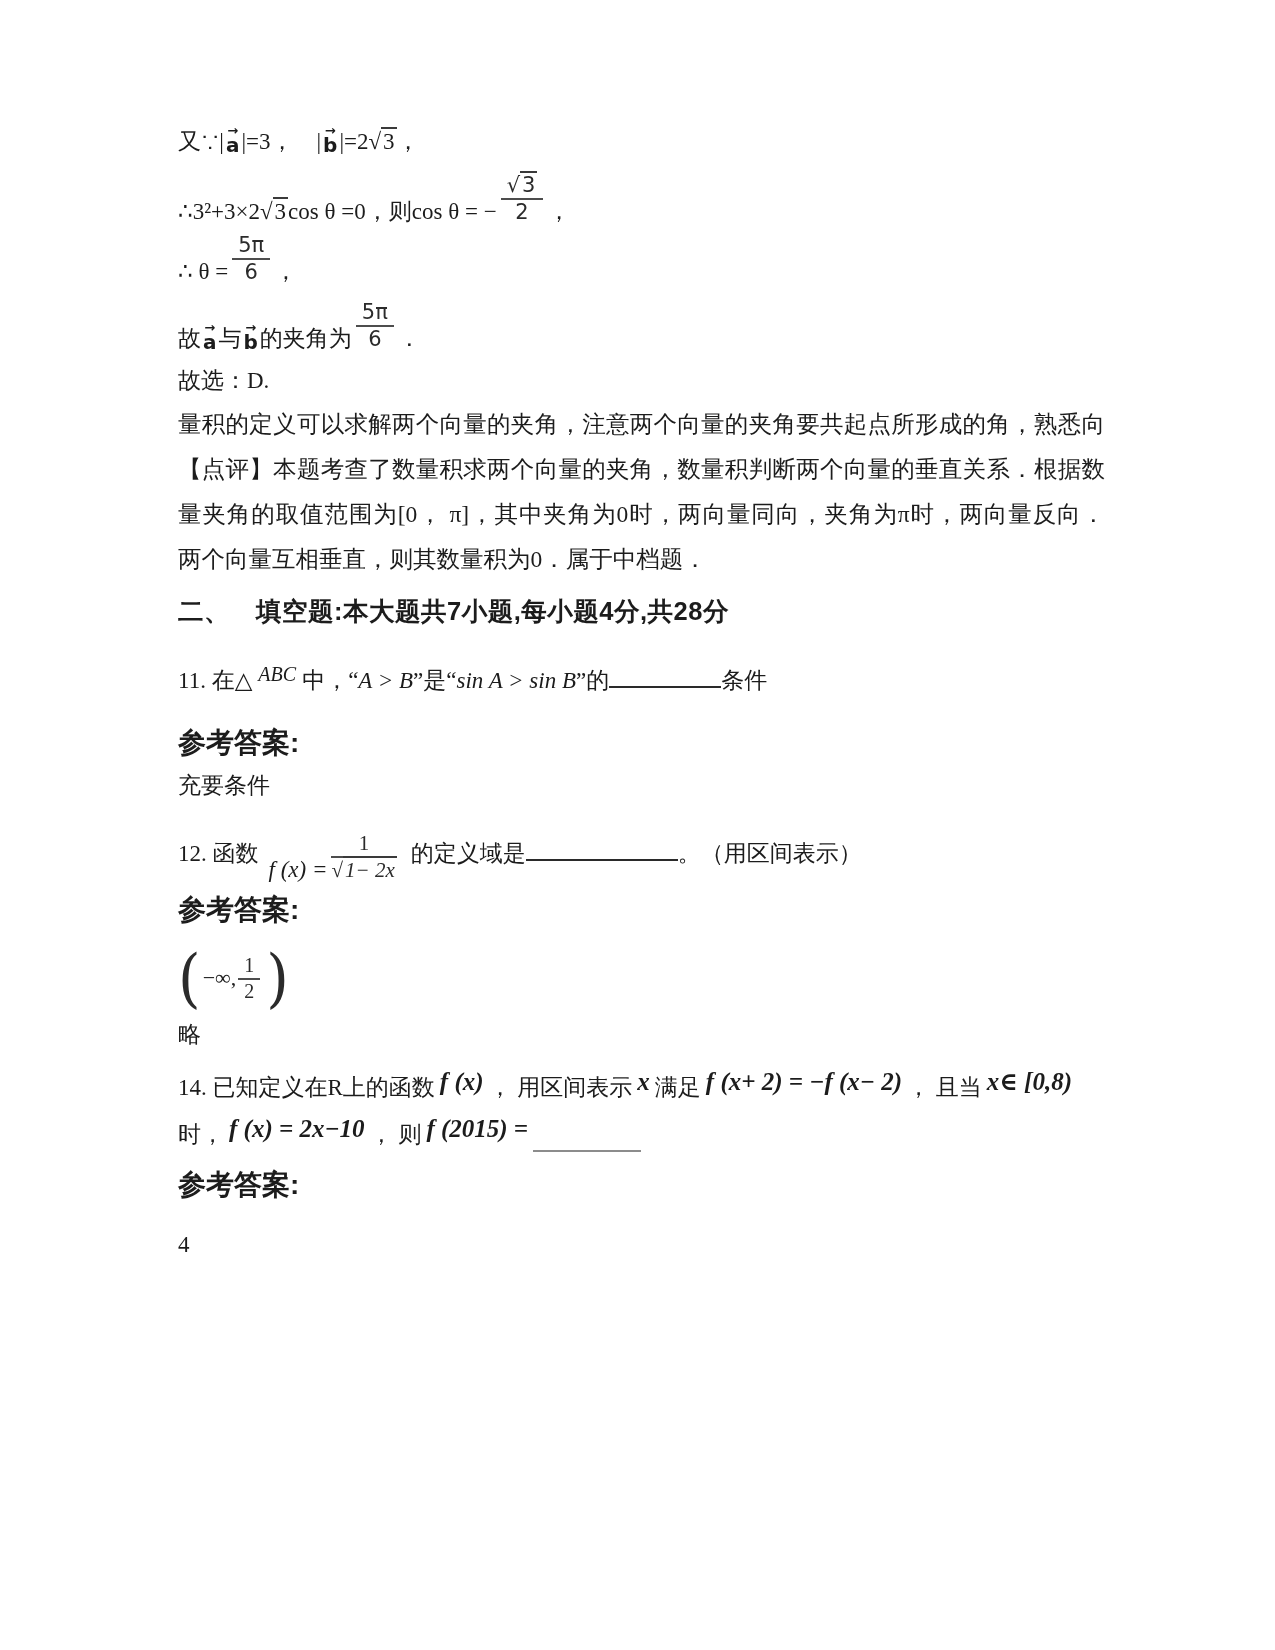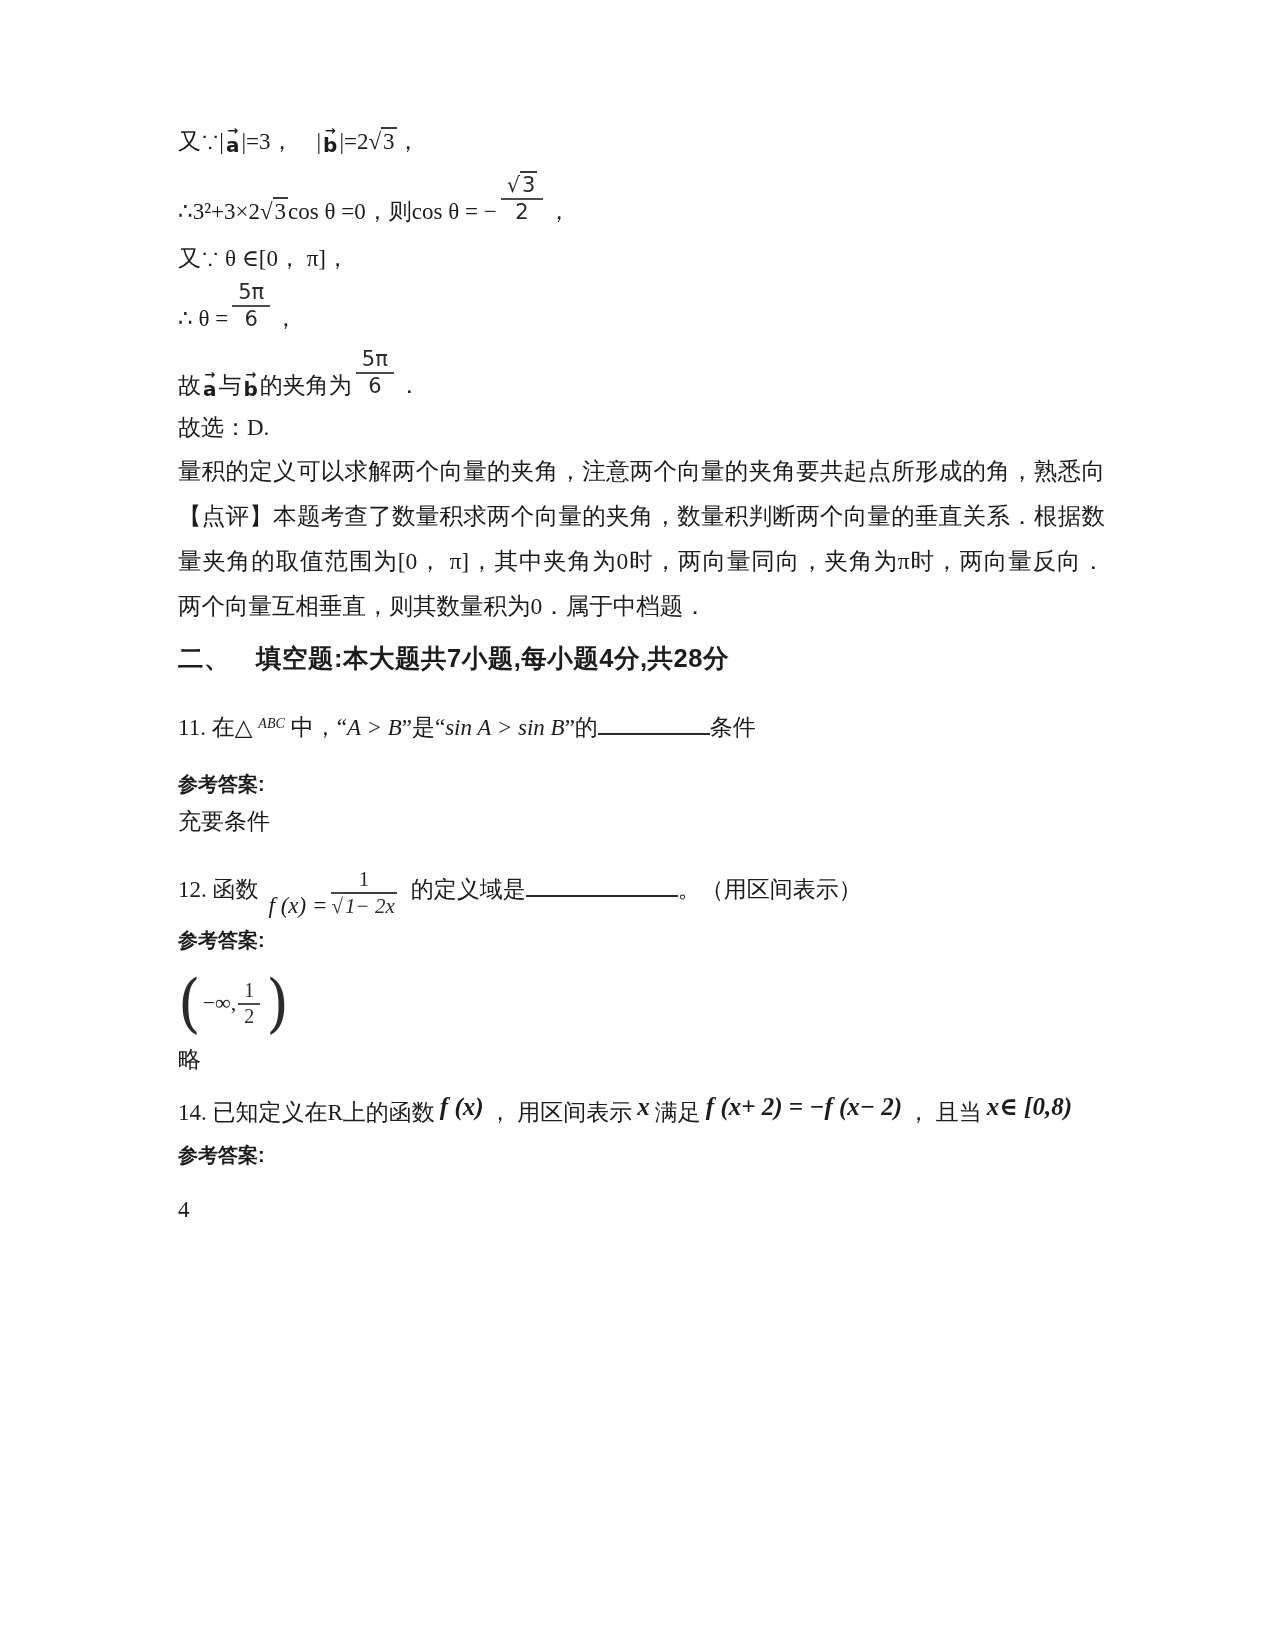--- a/index.html
+++ b/index.html
@@ -23,57 +23,54 @@
   .sqrt{white-space:nowrap;}
   .sqrt::before{content:"√";}
   .sqrt .radicand{border-top:2px solid #3a3a3a;padding:0 2px;}
   .vec{
     display:inline-block;text-align:center;line-height:1;margin:0 2px;
     vertical-align:-3px;font-family:"DejaVu Sans","Liberation Sans",sans-serif;font-weight:700;
   }
   .vec::before{content:"→";display:block;font-size:13px;line-height:10px;height:10px;}
   .vec .vl{display:block;font-size:20px;line-height:19px;}
   .mi{font-style:italic;}
-  .msup{font-style:italic;position:relative;top:-7px;margin:0 6px;font-size:14px;}
+  .msup{font-style:italic;position:relative;top:-7px;margin:0 6px;font-size:20px;}
   .mb{
     font-weight:700;font-style:italic;font-family:"Liberation Serif","DejaVu Serif",serif;
     font-size:25px;position:relative;top:-5px;margin:0 5px;text-align:right;
   }
   .blank{display:inline-block;border-bottom:2px solid #2a2a2a;height:1em;vertical-align:baseline;}
   .blank-11{width:112px;}
   .blank-12{width:152px;}
   .blank-13{width:108px;border-color:#8c8c8c;vertical-align:-10px;}
   
   .cmt{line-height:45px;font-size:23.5px;white-space:normal;text-align:justify;text-align-last:justify;}
   .cmt.last{text-align-last:left;}
   .hdg{font-family:"Liberation Sans","DejaVu Sans",sans-serif;font-weight:700;font-size:25.5px;letter-spacing:0.5px;}
-  .ref{font-family:"Liberation Sans","DejaVu Sans",sans-serif;font-weight:700;font-size:20px;}
+  .ref{font-family:"Liberation Sans","DejaVu Sans",sans-serif;font-weight:700;font-size:28px;}
   .f12{display:inline-block;vertical-align:-16px;margin:0 10px;}
   .ans12{display:flex;align-items:center;width:fit-content;}
   .bigp{font-size:58px;line-height:1;font-family:"DejaVu Serif",serif;font-weight:400;display:inline-block;transform:scaleY(1.08);color:#2b2b2b;}
   .ans12 .inner{display:inline-flex;align-items:center;font-size:22px;margin:0 2px;}
   .ans12 .frac{font-size:20px;margin-left:2px;}
   .pagenum{font-size:23px;}
 </style>
 </head>
 <body>
 
 <div class="page">
 
   <div class="row" style="margin-top:126px">
     <span>又∵|</span><span class="vec"><span class="vl">a</span></span><span>|=3，　|</span><span class="vec"><span class="vl">b</span></span><span>|=2</span><span class="sqrt"><span class="radicand">3</span></span><span>，</span>
   </div>
 
   <div class="row" style="margin-top:16px">
     <span>∴3²+3×2</span><span class="sqrt"><span class="radicand">3</span></span><span>cos θ =0，则cos θ = −</span><span class="frac"><span class="num"><span class="sqrt"><span class="radicand">3</span></span></span><span class="den">2</span></span><span>，</span>
   </div>
 
-  <div class="row" style="margin-top:16px">
-    <span>又∵ θ ∈[0， π]，</span>
-  </div>
 
   <div class="row" style="margin-top:6px">
     <span>∴ θ =</span><span class="frac"><span class="num">5π</span><span class="den">6</span></span><span>，</span>
   </div>
 
   <div class="row" style="margin-top:13px">
     <span>故</span><span class="vec"><span class="vl">a</span></span><span>与</span><span class="vec"><span class="vl">b</span></span><span>的夹角为</span><span class="frac"><span class="num">5π</span><span class="den">6</span></span><span>．</span>
   </div>
 
   <div class="row" style="margin-top:11px">
@@ -124,20 +121,23 @@
   </div>
 
   <div class="row" style="margin-top:12px">
     <span>略</span>
   </div>
 
   <div class="row" style="margin-top:22px">
     <span>14. 已知定义在R上的函数</span><span class="mb">f (x)</span><span>，  用区间表示</span><span class="mb">x</span><span>满足</span><span class="mb">f (x+ 2) = −f (x− 2)</span><span>，  且当</span><span class="mb">x∈ [0,8)</span>
   </div>
 
+  <div class="row" style="margin-top:16px">
+    <span>时，</span><span class="mb">f (x) = 2x−10</span><span>，  则</span><span class="mb">f (2015) =</span><span class="blank blank-13"></span>
+  </div>
 
   <div class="row ref" style="margin-top:14px">
     <span>参考答案:</span>
   </div>
 
   <div class="row pagenum" style="margin-top:28px">
     <span>4</span>
   </div>
 
 </div>

